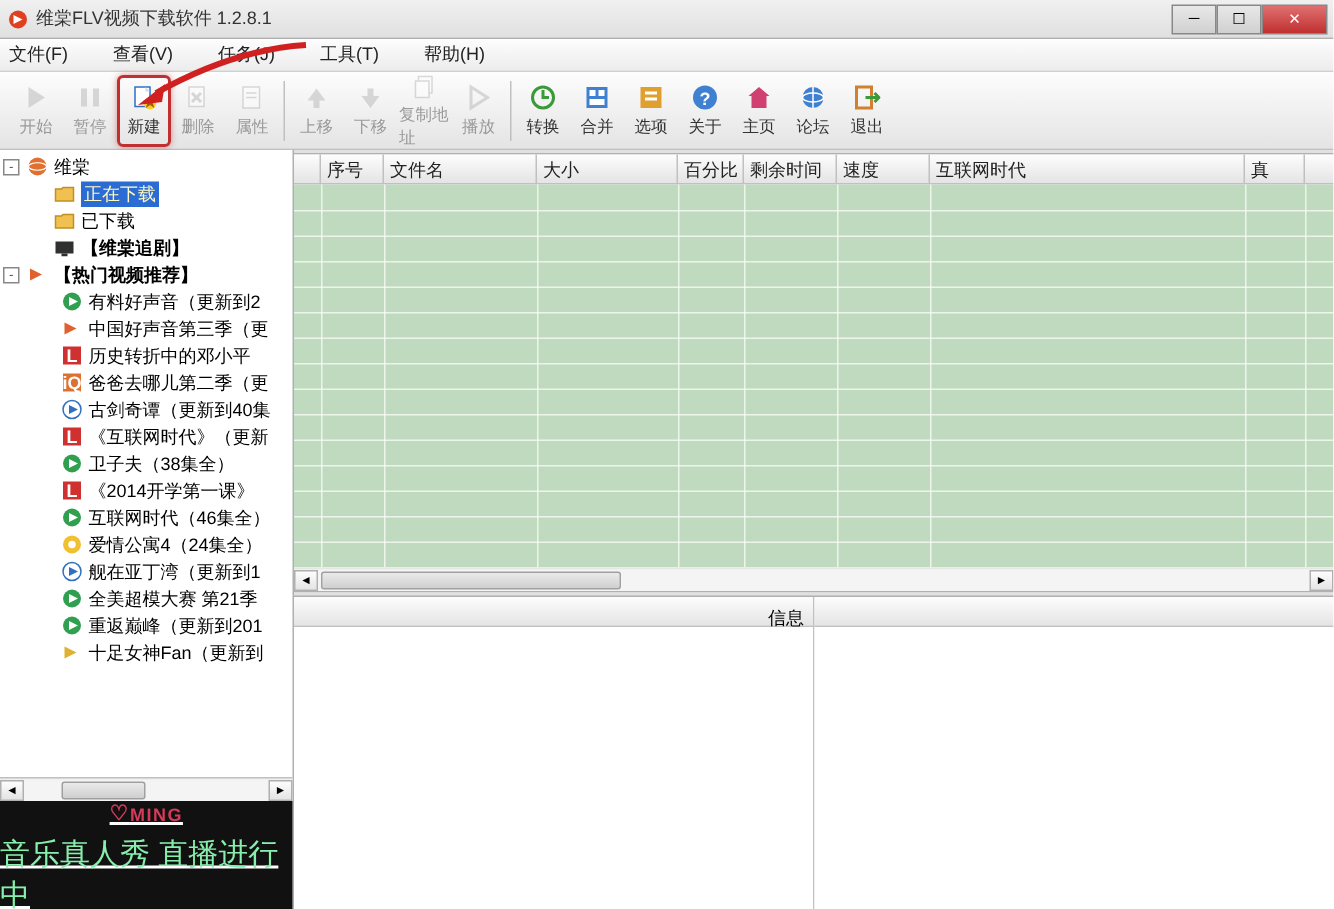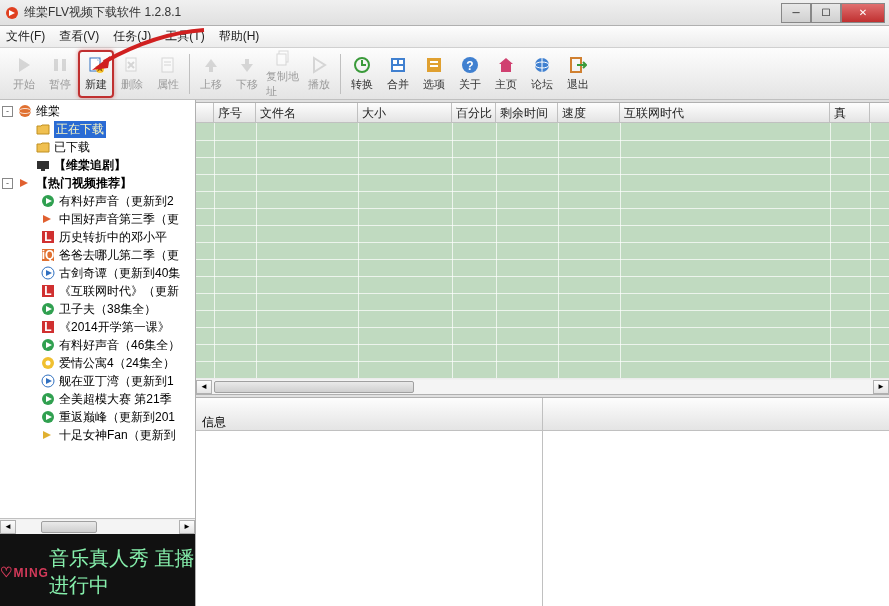--- a/index.html
+++ b/index.html
@@ -5,21 +5,21 @@
 * { margin: 0; padding: 0; box-sizing: border-box; font-family: "Microsoft YaHei", SimSun, sans-serif; font-size: 12px; }
 body { width: 889px; height: 606px; background: #fff; overflow: hidden; position: relative; }
 
 .titlebar { height: 26px; background: linear-gradient(#f0f0f0, #e0e0e0); display: flex; align-items: center; padding: 0 4px; border-bottom: 1px solid #b0b0b0; position: relative; }
 .titlebar .app-icon { width: 16px; height: 16px; margin-right: 4px; display: inline-flex; align-items: center; justify-content: center; }
 .titlebar .title { flex: 1; color: #333; }
 .win-buttons { display: flex; gap: 0; }
 .win-btn { width: 30px; height: 20px; display: flex; align-items: center; justify-content: center; background: linear-gradient(#e8e8e8,#d0d0d0); border: 1px solid #888; font-size: 10px; }
 .win-btn.close { background: linear-gradient(#e07070,#c03030); color: #fff; width: 44px; }
 
-.menubar { height: 22px; background: linear-gradient(#fdfdfd,#ececec); display: flex; align-items: center; padding: 0 6px; border-bottom: 1px solid #d0d0d0; gap: 14px; }
+.menubar { height: 22px; background: linear-gradient(#fdfdfd,#ececec); display: flex; align-items: center; padding: 0 6px; border-bottom: 1px solid #d0d0d0; gap: 30px; }
 .menubar .menu-item { color: #222; cursor: default; }
 
 .toolbar { height: 52px; background: linear-gradient(#fdfdfd,#e4e4e4); display: flex; align-items: center; padding: 0 6px; border-bottom: 1px solid #c0c0c0; }
 .tool { display: flex; flex-direction: column; align-items: center; width: 36px; height: 48px; justify-content: center; gap: 2px; cursor: default; border: 1px solid transparent; }
 .tool.disabled { opacity: 0.45; }
 .tool.highlight { border: 2px solid #c03030; border-radius: 4px; box-shadow: 0 0 4px rgba(192,48,48,.5); }
 .tool .ico { width: 20px; height: 20px; display: flex; align-items: center; justify-content: center; }
 .tool .lbl { font-size: 11px; color: #333; }
 .sep { width: 1px; height: 40px; background: #c0c0c0; margin: 0 3px; }
 
@@ -34,41 +34,41 @@
 .tree-row .ico { width: 16px; height: 14px; margin-right: 3px; display: inline-flex; align-items: center; justify-content: center; }
 .tree-row .txt { }
 .tree-row.sel .txt { background: #2a6bd4; color: #fef9c3; padding: 0 2px; }
 .tree-row.ind1 { padding-left: 20px; }
 .tree-row.ind2 { padding-left: 40px; }
 .tree-scroll { height: 16px; border-top: 1px solid #c0c0c0; display: flex; align-items: center; background: #f0f0f0; position: relative; }
 .tree-scroll .arrow { width: 16px; height: 14px; border: 1px solid #b0b0b0; display:flex; align-items:center; justify-content:center; font-size:8px; background: linear-gradient(#fdfdfd,#e4e4e4); }
 .tree-scroll .track { flex: 1; height: 14px; background: #f4f4f4; display:flex; align-items:center; }
 .tree-scroll .thumb { width: 56px; height: 12px; margin-left: 25px; background: linear-gradient(#eaeaea,#cfcfcf); border: 1px solid #a0a0a0; border-radius: 2px; }
 
-.banner { height: 72px; background: #111; color: #fff; display: flex; align-items: center; justify-content: center; }
+.banner { height: 72px; background: #111; color: #fff; display: flex; flex-direction: column; align-items: center; justify-content: center; text-decoration: underline; }
 .banner .logo { font-size: 20px; font-weight: bold; letter-spacing: 1px; color: #d43a5a; }
 .banner .tag { font-size: 20px; margin-top: 3px; color: #86efac; }
 
 .content { flex: 1; display: flex; flex-direction: column; background: #fff; }
 .resize-line { height: 3px; background: #e0e0e0; border-bottom: 1px solid #b0b0b0; cursor: row-resize; }
 .table-area { height: 292px; display: flex; flex-direction: column; border-bottom: 1px solid #b0b0b0; }
 .thead { height: 20px; display: flex; background: linear-gradient(#fdfdfd,#e4e4e4); border-bottom: 1px solid #c0c0c0; }
 .thead .col { border-right: 1px solid #c0c0c0; padding: 2px 4px; color: #222; overflow: hidden; white-space: nowrap; }
 .tbody { flex: 1; background: #c0dac0; position: relative; }
 .tbody .grid-v { position: absolute; top: 0; bottom: 0; width: 1px; background: rgba(255,255,255,.7); }
 .tbody .grid-h { position: absolute; left: 0; right: 0; height: 1px; background: rgba(255,255,255,.7); }
 .hscroll { height: 16px; display:flex; align-items:center; background:#f0f0f0; border-top:1px solid #c0c0c0; }
 .hscroll .arrow { width:16px; height:14px; border:1px solid #b0b0b0; display:flex; align-items:center; justify-content:center; font-size:8px; background: linear-gradient(#fdfdfd,#e4e4e4); }
 .hscroll .track { flex:1; background:#f4f4f4; height:14px; display:flex; align-items:center; }
 .hscroll .thumb { width:200px; height:12px; margin-left:2px; background:linear-gradient(#eaeaea,#cfcfcf); border:1px solid #a0a0a0; border-radius:2px; }
 
 .info-area { flex: 1; display: flex; }
 .info-left { flex: 1; border-right: 1px solid #c0c0c0; }
 .info-right { flex: 1; }
-.info-hdr { height: 20px; background: linear-gradient(#fdfdfd,#e4e4e4); border-bottom: 1px solid #c0c0c0; padding: 16px 6px; }
+.info-hdr { height: 20px; background: linear-gradient(#fdfdfd,#e4e4e4); border-bottom: 1px solid #c0c0c0; padding: 6px 6px; text-align: right; }
 .info-body { background: #fff; height: calc(100% - 20px); }
 
 svg { display: block; }
 </style>
 </head>
 <body>
 
 <div class="titlebar">
   <span class="app-icon">
     <svg width="16" height="16">
@@ -369,21 +369,21 @@
           </span>
           <span class="txt">《2014开学第一课》</span>
         </div>
         <div class="tree-row ind2">
           <span class="ico">
             <svg width="14" height="14">
               <circle cx="7" cy="7" r="6" fill="#30a050"></circle>
               <path d="M5 4 L11 7 L5 10 Z" fill="#fff"></path>
             </svg>
           </span>
-          <span class="txt">有料好声音（46集全）</span>
+          <span class="txt">互联网时代（46集全）</span>
         </div>
         <div class="tree-row ind2">
           <span class="ico">
             <svg width="14" height="14">
               <circle cx="7" cy="7" r="6" fill="#f0c030"></circle>
               <circle cx="7" cy="7" r="2.5" fill="#fff"></circle>
             </svg>
           </span>
           <span class="txt">爱情公寓4（24集全）</span>
         </div>

